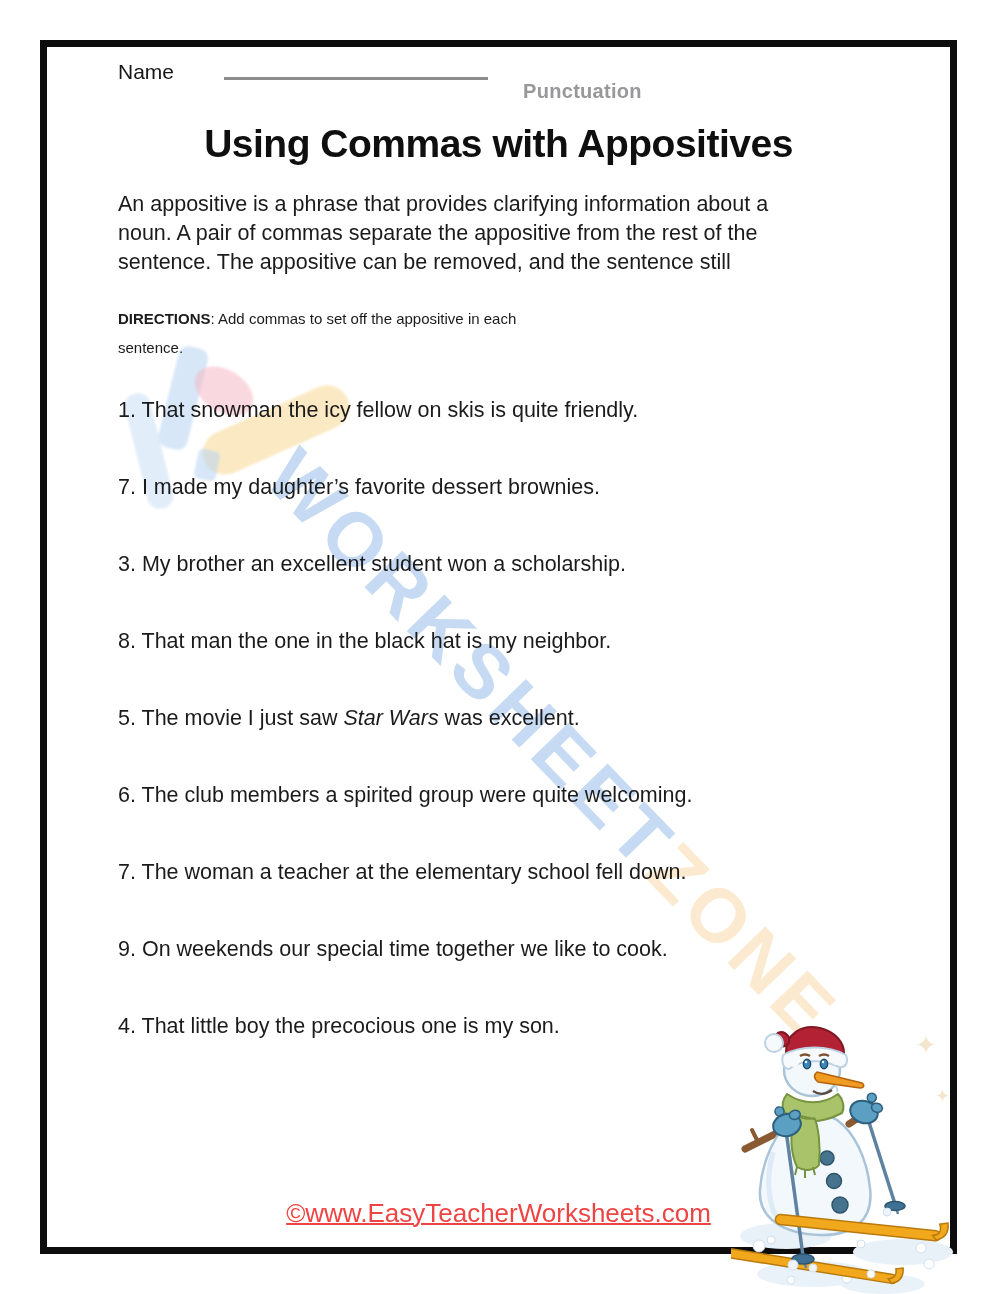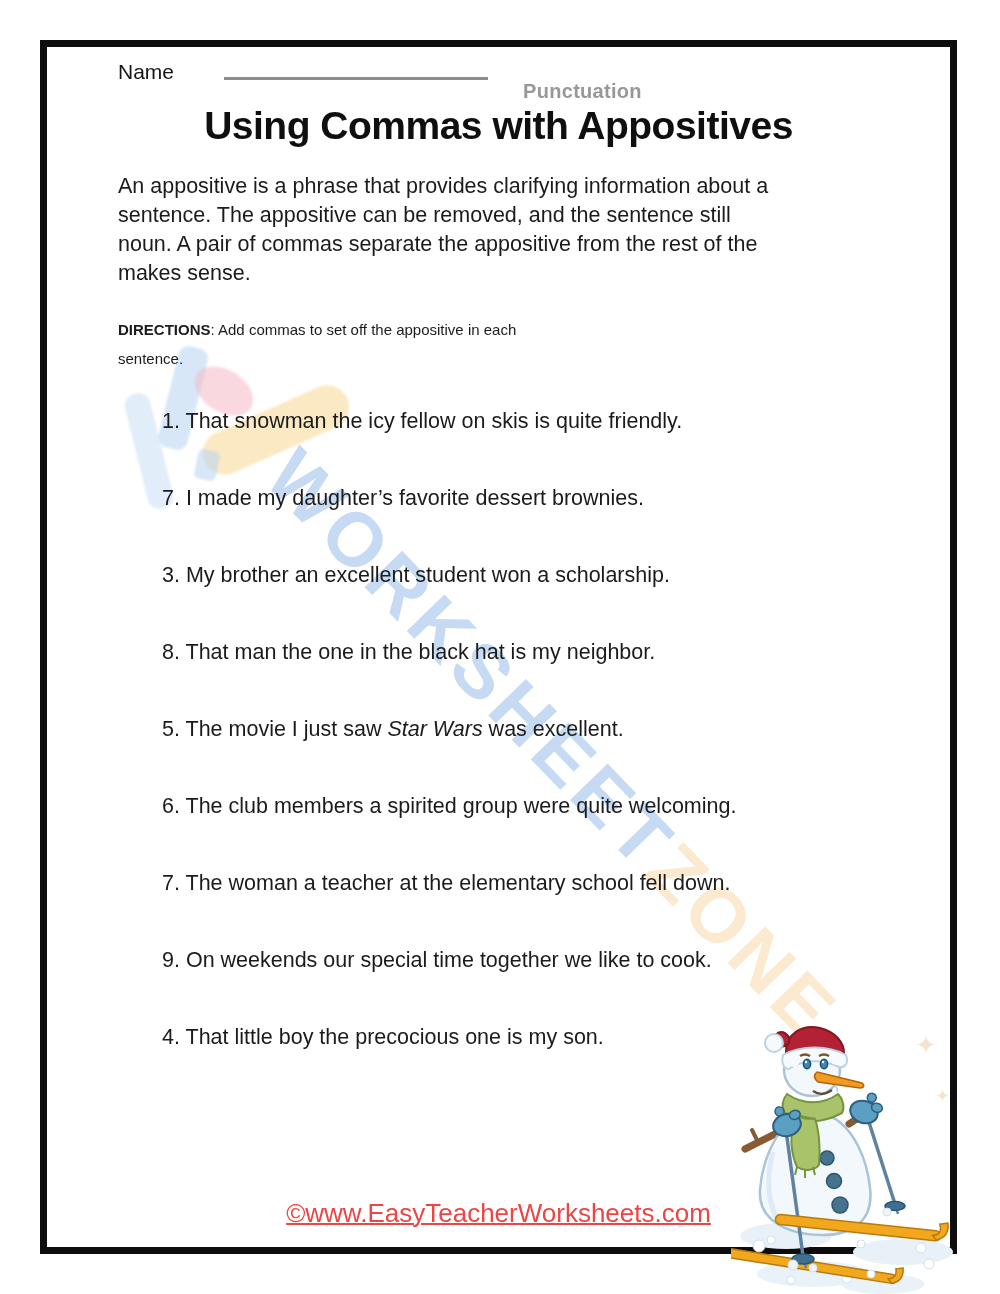--- a/index.html
+++ b/index.html
@@ -75,37 +75,37 @@
   .subject-label {
     margin-left: 11px;
     font-weight: bold;
     font-size: 20px;
     color: #98989a;
     letter-spacing: 0.3px;
     position: relative; top: 20px;
   }
 
   .worksheet-title {
-    margin-top: 10px;
+    margin-top: 28px;
     text-align: center;
     font-size: 39px;
     font-weight: 800;
     letter-spacing: -0.5px;
     color: #0f0f0f;
     line-height: 46px;
   }
 
   .intro-block { margin-top: 23px; font-size: 21.5px; line-height: 29px; }
   .intro-line { white-space: nowrap; }
 
   .directions-block { margin-top: 27px; font-size: 15px; line-height: 29px; }
   .directions-label { font-weight: bold; }
   .directions-line2 { display: block; }
 
-  .sentences { margin-top: 36px; margin-left: 44px; }
+  .sentences { margin-top: 36px; }
   .sentence {
     margin: 0 0 53px 0;
     font-size: 21.5px;
     line-height: 24px;
     white-space: nowrap;
   }
   .sentence i { font-style: italic; }
 
   
   .footer {
@@ -154,23 +154,22 @@
     <div class="header-row">
       <span class="name-label">Name</span>
       <span class="name-line"></span>
       <span class="subject-label">Punctuation</span>
     </div>
 
     <div class="worksheet-title">Using Commas with Appositives</div>
 
     <div class="intro-block">
       <div class="intro-line">An appositive is a phrase that provides clarifying information about a</div>
+      <div class="intro-line">noun. A pair of commas separate the appositive from the rest of the</div>
       <div class="intro-line">sentence. The appositive can be removed, and the sentence still</div>
-      <div class="intro-line">noun. A pair of commas separate the appositive from the rest of the</div>
-      <div class="intro-line">makes sense.</div>
     </div>
 
     <div class="directions-block">
       <span class="directions-label">DIRECTIONS</span><span>: Add commas to set off the appositive in each</span>
       <span class="directions-line2">sentence.</span>
     </div>
 
     <div class="sentences">
       <p class="sentence"><span>1. That snowman the icy fellow on skis is quite friendly.</span><i></i><span></span></p>
       <p class="sentence"><span>7. I made my daughter’s favorite dessert brownies.</span><i></i><span></span></p>

